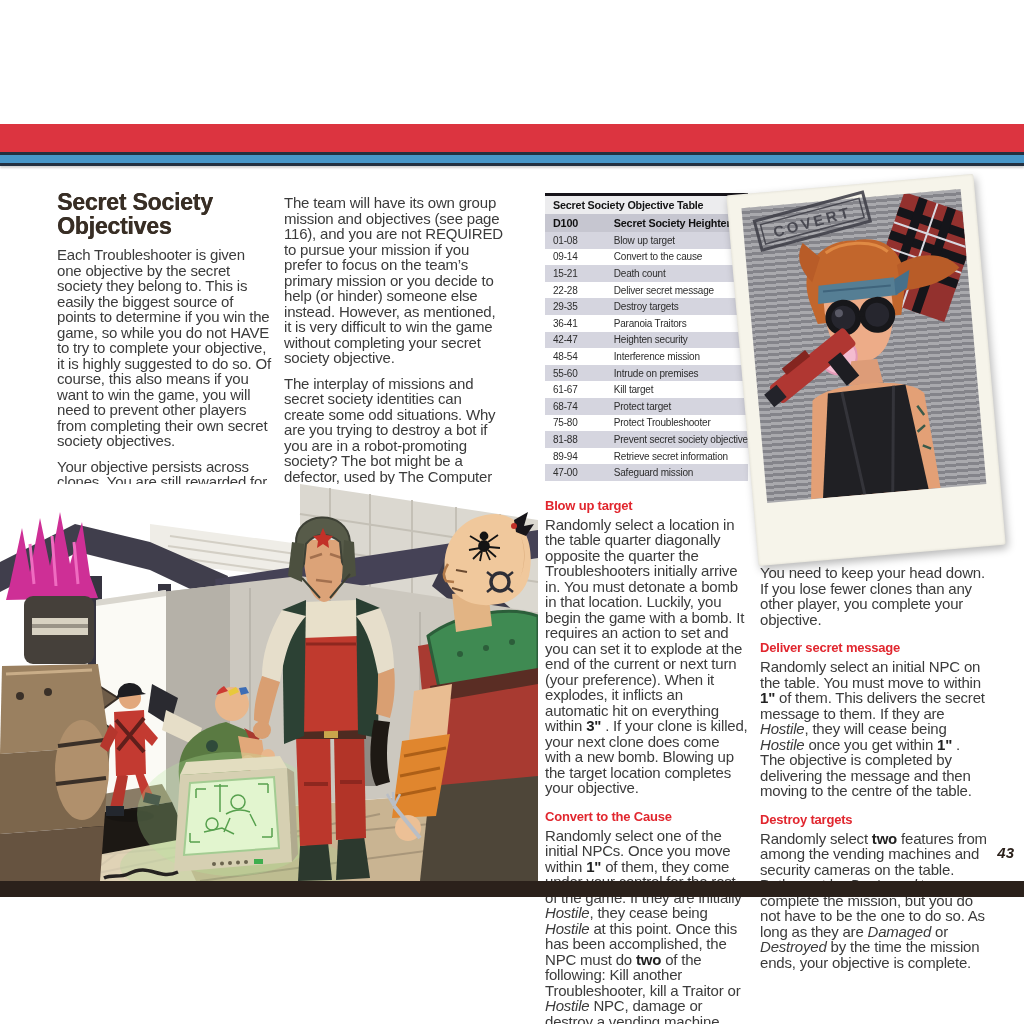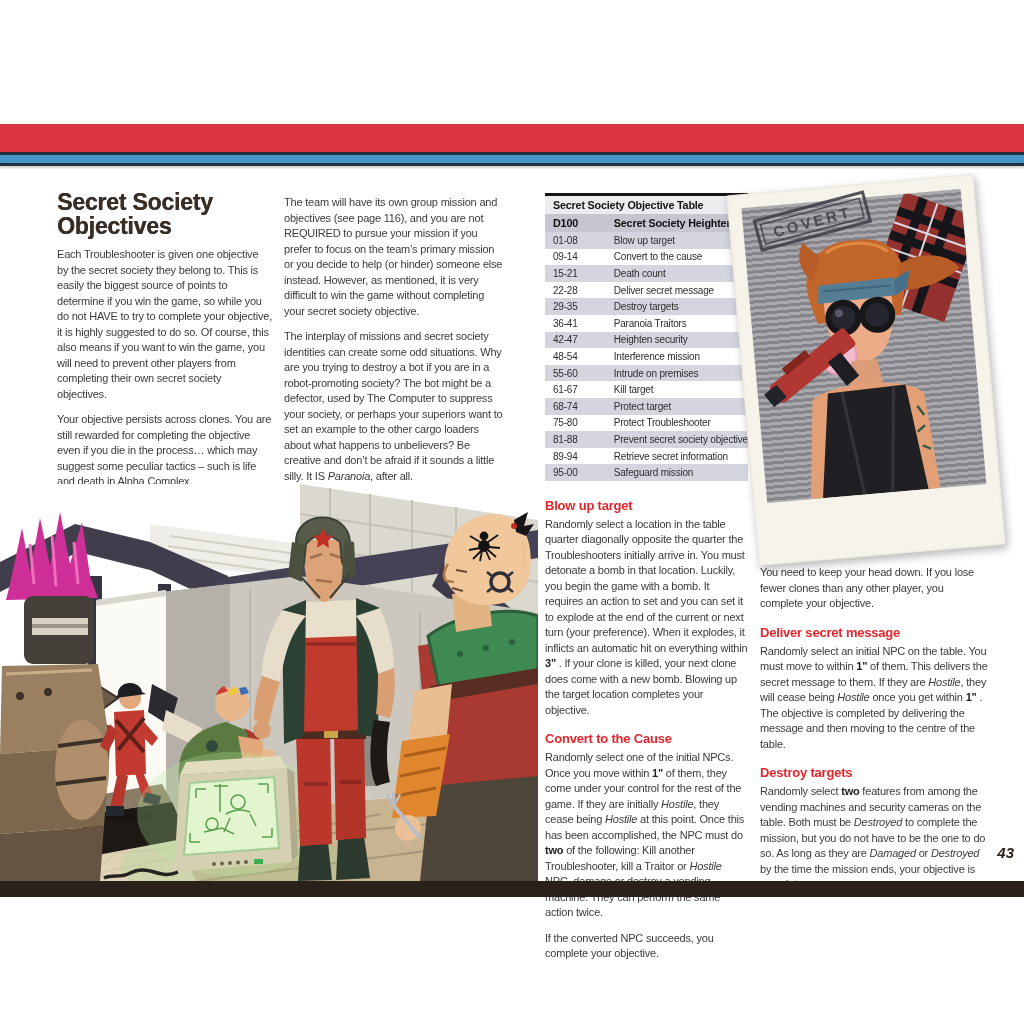--- a/index.html
+++ b/index.html
@@ -19,21 +19,21 @@
 
   
   .col{position:absolute;}
   .col1{left:57px;top:190px;width:215px;}
   .col2{left:284px;top:195px;width:219px;}
   .col3{left:545px;top:193px;width:203px;}
   .col4{left:760px;top:546px;width:228px;}
 
   h1{font-size:23px;line-height:24px;font-weight:900;color:#382e25;margin:0 0 9px;
      letter-spacing:-0.2px;text-shadow:0.4px 0 0 #382e25;}
-  p{margin:0 0 10px;font-size:11px;line-height:15.5px;color:#3b3b3b;letter-spacing:-0.2px;}
+  p{margin:0 0 10px;font-size:15px;line-height:15.5px;color:#3b3b3b;letter-spacing:-0.2px;}
   .b{font-weight:bold;color:#222;}
   .i{font-style:italic;}
   .sec-h{font-size:13px;font-weight:bold;color:#e1262e;margin:13px 0 4px;letter-spacing:-0.2px;}
   .col3 .sec-h.first{margin-top:17px;}
   .col4 .sec-h.first{margin-top:0;}
 
   
   .tbl{width:100%;}
   .tbl-title{background:#ececee;border-top:3px solid #17141a;font-weight:bold;font-size:10.8px;
              color:#141414;padding:3px 0 3px 8px;letter-spacing:-0.2px;}
@@ -139,21 +139,21 @@
             </tr>
             <tr>
               <td>81-88</td>
               <td>Prevent secret society objective</td>
             </tr>
             <tr>
               <td>89-94</td>
               <td>Retrieve secret information</td>
             </tr>
             <tr>
-              <td>95-00</td>
+              <td>47-00</td>
               <td>Safeguard mission</td>
             </tr>
           </tbody>
       </table>
     </div>
     <h3 class="sec-h first">Blow up target</h3>
     <p><span>Randomly select a location in the table quarter diagonally opposite the quarter the Troubleshooters initially arrive in. You must detonate a bomb in that location. Luckily, you begin the game with a bomb. It requires an action to set and you can set it to explode at the end of the current or next turn (your preference). When it explodes, it inflicts an automatic hit on everything within </span><span class="b">3"</span><span> . If your clone is killed, your next clone does come with a new bomb. Blowing up the target location completes your objective.</span></p>
     <h3 class="sec-h">Convert to the Cause</h3>
     <p><span>Randomly select one of the initial NPCs. Once you move within </span><span class="b">1"</span><span> of them, they come under your control for the rest of the game. If they are initially </span><span class="i">Hostile</span><span>, they cease being </span><span class="i">Hostile</span><span> at this point. Once this has been accomplished, the NPC must do </span><span class="b">two</span><span> of the following: Kill another Troubleshooter, kill a Traitor or </span><span class="i">Hostile</span><span> NPC, damage or destroy a vending machine. They can perform the same action twice.</span></p>
     <p>If the converted NPC succeeds, you complete your objective.</p>

